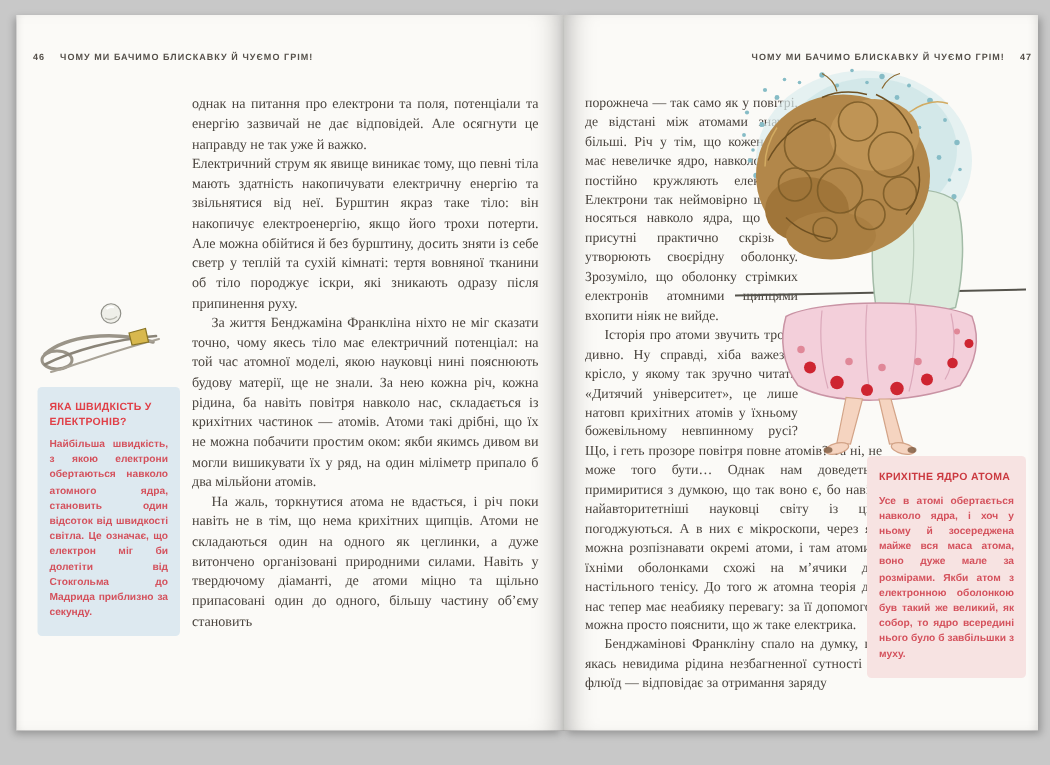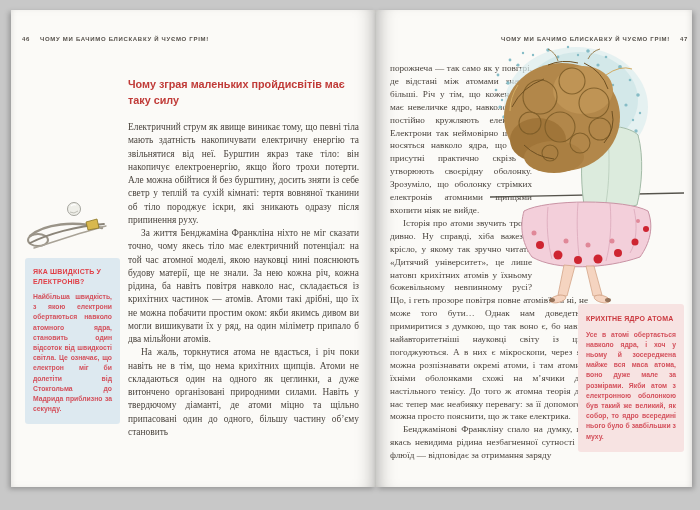--- a/index.html
+++ b/index.html
@@ -87,21 +87,21 @@
   <div class="running-head rh-left">
     <span>46</span>
     <span>ЧОМУ МИ БАЧИМО БЛИСКАВКУ Й ЧУЄМО ГРІМ!</span>
   </div>
   <div class="running-head rh-right">
     <span>ЧОМУ МИ БАЧИМО БЛИСКАВКУ Й ЧУЄМО ГРІМ!</span>
     <span>47</span>
   </div>
 
   <div class="bodycol col-left">
-    <div class="section-heading">Чому зграя маленьких пройдисвітів має таку силу</div>
+    <p>однак на питання про електрони та поля, потенціали та енергію зазвичай не дає відповідей. Але осягнути це направду не так уже й важко.</p>
     <p>Електричний струм як явище виникає тому, що певні тіла мають здатність накопичувати електричну енергію та звільнятися від неї. Бурштин якраз таке тіло: він накопичує електроенергію, якщо його трохи потерти. Але можна обійтися й без бурштину, досить зняти із себе светр у теплій та сухій кімнаті: тертя вовняної тканини об тіло породжує іскри, які зникають одразу після припинення руху.</p>
     <p class="indent">За життя Бенджаміна Франкліна ніхто не міг сказати точно, чому якесь тіло має електричний потенціал: на той час атомної моделі, якою науковці нині пояснюють будову матерії, ще не знали. За нею кожна річ, кожна рідина, ба навіть повітря навколо нас, складається із крихітних частинок — атомів. Атоми такі дрібні, що їх не можна побачити простим оком: якби якимсь дивом ви могли вишикувати їх у ряд, на один міліметр припало б два мільйони атомів.</p>
     <p class="indent">На жаль, торкнутися атома не вдасться, і річ поки навіть не в тім, що нема крихітних щипців. Атоми не складаються один на одного як цеглинки, а дуже витончено організовані природними силами. Навіть у твердючому діаманті, де атоми міцно та щільно припасовані один до одного, більшу частину об’єму становить</p>
   </div>
 
   <svg class="illustration ill-sling" viewBox="0 0 92 58">
     <ellipse cx="14" cy="42" rx="10" ry="6" fill="none" stroke="#9a9488" stroke-width="2"></ellipse>
     <path d="M6,38 C20,26 50,22 78,30" stroke="#9a9488" stroke-width="2.4" fill="none" stroke-linecap="round"></path>
     <path d="M6,45 C24,36 52,28 80,26" stroke="#8a8478" stroke-width="1.8" fill="none" stroke-linecap="round"></path>
     <path d="M10,50 C30,44 58,34 82,28" stroke="#a8a296" stroke-width="1.4" fill="none" stroke-linecap="round"></path>

